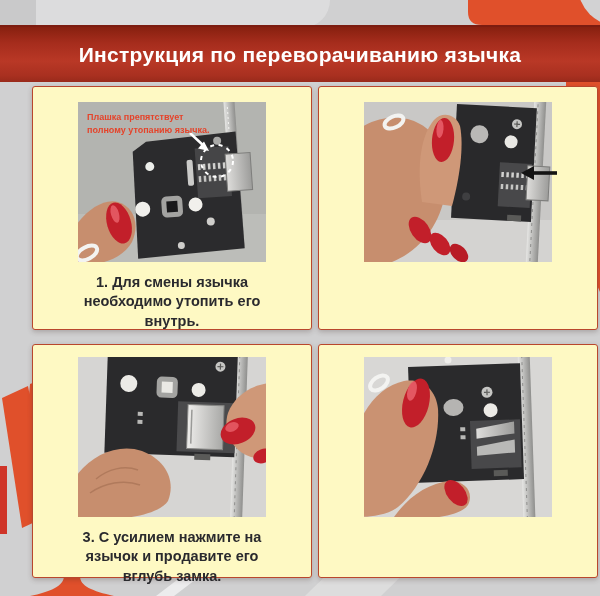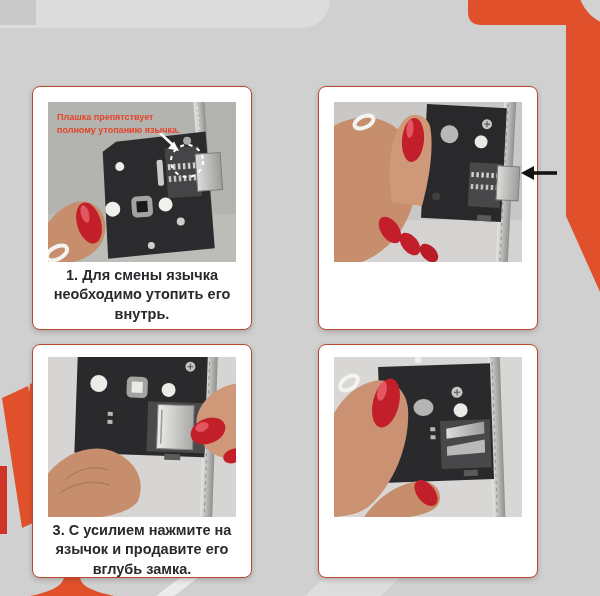--- a/index.html
+++ b/index.html
@@ -15,35 +15,35 @@
     background:linear-gradient(180deg,#87200f 0%,#a52c1c 28%,#b93826 62%,#a93020 88%,#992a1b 100%);
     border-top:2px solid #7c1c10; box-sizing:border-box;
     display:flex; align-items:center; justify-content:center;
   }
   .title-bar h1{
     margin:0; color:#ffffff; font-size:21px; font-weight:bold; letter-spacing:.3px;
     text-align:center; white-space:nowrap;
   }
   
   .panel{
-    position:absolute; width:220px; z-index:2; box-sizing:border-box;
-    background:#ffffff; border:1.5px solid #b9472d; border-radius:8px;
+    position:absolute; width:280px; z-index:2; box-sizing:border-box;
+    background:#fef9c3; border:1.5px solid #b9472d; border-radius:3px;
     box-shadow:0 2px 5px rgba(60,40,35,.25);
   }
   .panel-1{left:32px;  top:86px;  height:244px;}
   .panel-2{left:318px; top:86px;  height:244px;}
   .panel-3{left:32px;  top:344px; height:234px;}
   .panel-4{left:318px; top:344px; height:234px;}
   .photo{
     position:relative; width:188px; height:160px; margin:15px auto 0; overflow:hidden;
   }
   .panel-3 .photo,.panel-4 .photo{margin-top:12px;}
   .photo svg{display:block; width:188px; height:160px;}
   .caption{
-    margin-top:4px; padding:0 6px;
+    margin-top:11px; padding:0 6px;
     text-align:center; font-weight:bold; font-size:14.5px; line-height:1.34;
     color:#2a2a2e; white-space:pre-line;
   }
   .annotation{
     position:absolute; left:9px; top:9px; z-index:3;
     font-weight:bold; font-size:9px; line-height:1.4;
     color:#e5432a; white-space:pre-line; text-align:left;
   }
   .latch-arrow{
     position:absolute; left:202px; top:78px; width:36px; height:16px; z-index:4;
@@ -61,20 +61,23 @@
     <path d="M468,0 L600,0 L600,292 L566,216 L566,25 L482,25 Q468,25 468,12 Z" fill="#e0502b"></path>
     <circle cx="618" cy="-14" r="40" fill="#d2d2d3"></circle>
     <polygon points="2,398 28,386 52,514 22,528" fill="#e0502b"></polygon>
     <rect x="0" y="466" width="7" height="68" fill="#cf3428"></rect>
     <polygon points="30,384 46,378 40,420 27,416" fill="#e0502b"></polygon>
     <path d="M64,576 C64,586 50,592 30,596 L114,596 C92,591 80,586 80,576 Z" fill="#e0502b"></path>
     <polygon points="156,596 198,564 216,564 174,596" fill="#ececed"></polygon>
     <polygon points="305,596 452,452 528,452 381,596" fill="#dddddd"></polygon>
   </svg>
 
+  <div class="title-bar">
+    <h1>Инструкция по переворачиванию язычка</h1>
+  </div>
 
   <div class="panel panel-1">
     <div class="photo">
       <div class="annotation">Плашка препятствует
 полному утопанию язычка.</div>
       <svg viewBox="0 0 188 160">
         <defs>
           <linearGradient id="fp1" x1="0" y1="0" x2="1" y2="0">
               <stop offset="0" stop-color="#e6e6e4"></stop>
               <stop offset=".5" stop-color="#b9b9b7"></stop>

